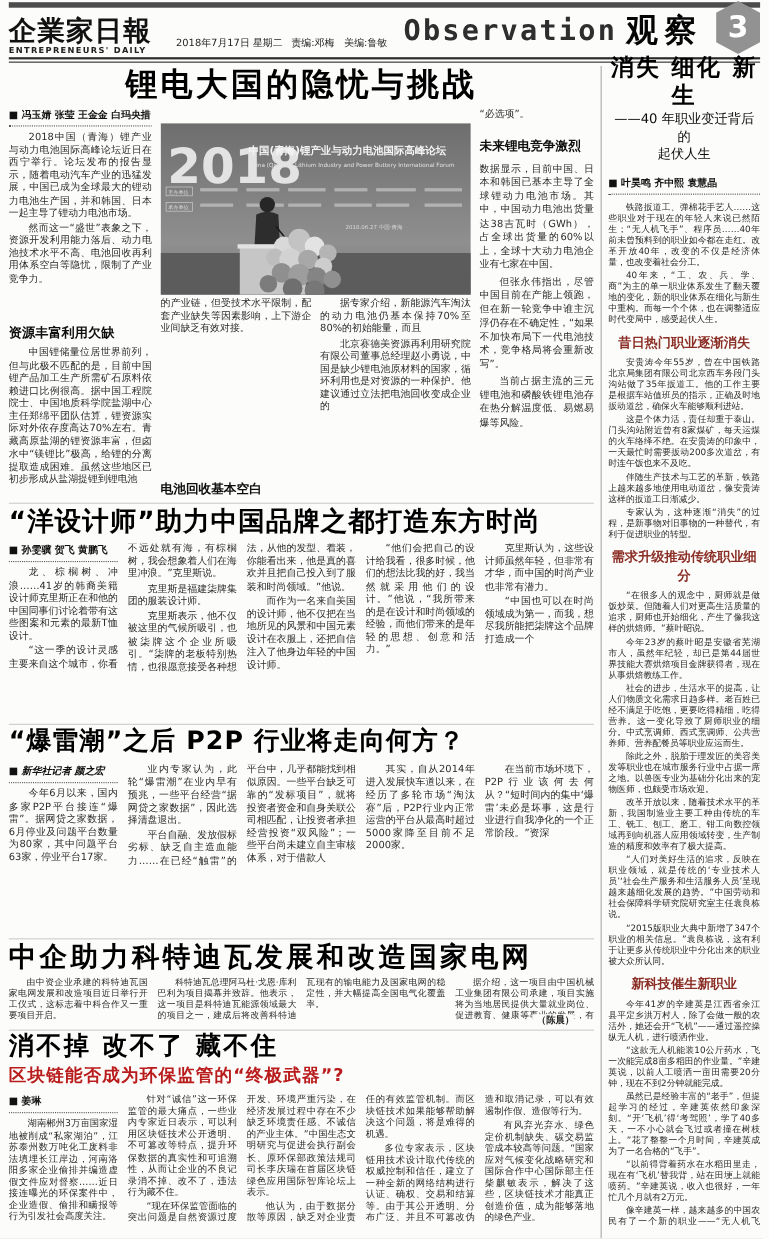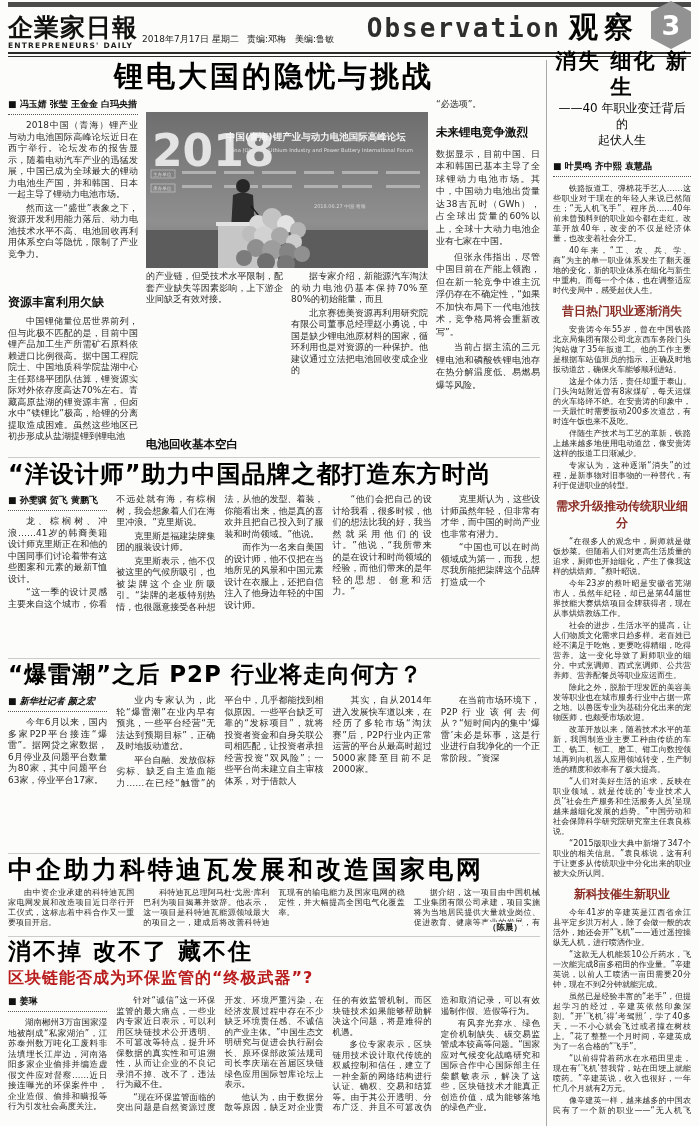--- a/index.html
+++ b/index.html
@@ -5,21 +5,21 @@
   * { margin:0; padding:0; box-sizing:border-box; }
   html,body { background:#e8e8e6; }
   body { font-family:"DejaVu Sans", sans-serif; }
   .page { position:relative; width:699px; height:1126px; background:#fcfcfa; color:#1c1c1c; overflow:hidden; margin:0 auto; }
 
   
   .topbar { position:absolute; left:8px; top:2px; width:683px; height:5px; background:#4c4c4c; }
   .mast-row { position:absolute; left:8px; top:10px; width:683px; height:40px; display:flex; align-items:flex-end; }
   .logo-cn { font-size:25px; font-weight:900; letter-spacing:1px; color:#111; line-height:26px; }
   .logo-en { font-size:7.5px; letter-spacing:1.2px; color:#222; font-weight:bold; }
-  .dateline { font-size:9px; color:#222; margin-left:4px; padding-bottom:4px; white-space:nowrap; }
+  .dateline { font-size:9px; color:#222; margin-left:22px; padding-bottom:4px; white-space:nowrap; }
   .dateline span { margin-right:8px; }
   .section-block { margin-left:auto; margin-right:52px; display:flex; align-items:center; padding-bottom:2px; }
   .obs { font-family:"DejaVu Sans Mono", monospace; font-size:26px; font-weight:600; letter-spacing:2px; color:#2e2e2e; }
   .guancha { font-size:29px; font-weight:900; letter-spacing:6px; color:#050505; margin-left:8px; }
   .badge { position:absolute; right:8px; top:1px; width:40px; height:48px; background:#929292;
            clip-path:polygon(50% 0,100% 22%,100% 78%,50% 100%,0 78%,0 22%); display:flex; align-items:center; justify-content:center; }
   .badge span { color:#fff; font-size:27px; font-weight:900; }
   .mast-rule { position:absolute; left:8px; top:52px; width:683px; height:5px; border-top:2px solid #2b2b2b; border-bottom:1px solid #2b2b2b; }
 
   
@@ -227,21 +227,21 @@
   </div>
 
   <div class="rule" style="top:658px"></div>
 
   <div class="art art3">
     <h2>“爆雷潮”之后 P2P 行业将走向何方？</h2>
     <div class="cols5 bt">
       <div class="byline italic">■ 新华社记者 颜之宏</div>
       <div>
           <p>今年6月以来，国内多家P2P平台接连“爆雷”。据网贷之家数据，6月停业及问题平台数量为80家，其中问题平台63家，停业平台17家。</p>
-          <p>业内专家认为，此轮“爆雷潮”在业内早有预兆，一些平台经营“无法达到预期目标”，正确及时地扳动道岔。</p>
+          <p>业内专家认为，此轮“爆雷潮”在业内早有预兆，一些平台经营“据网贷之家数据”，因此选择清盘退出。</p>
           <p>平台自融、发放假标劣标、缺乏自主造血能力……在已经“触雷”的平台中，几乎都能找到相似原因。一些平台缺乏可靠的“发标项目”，就将投资者资金和自身关联公司相匹配，让投资者承担经营投资“双风险”；一些平台尚未建立自主审核体系，对于借款人</p>
           <p>其实，自从2014年进入发展快车道以来，在经历了多轮市场“淘汰赛”后，P2P行业内正常运营的平台从最高时超过5000家降至目前不足2000家。</p>
           <p>在当前市场环境下，P2P行业该何去何从？“短时间内的集中‘爆雷’未必是坏事，这是行业进行自我净化的一个正常阶段。”资深</p>
         </div>
     </div>
   </div>
 
   <div class="rule" style="top:853px"></div>
 
   <div class="art art4">

